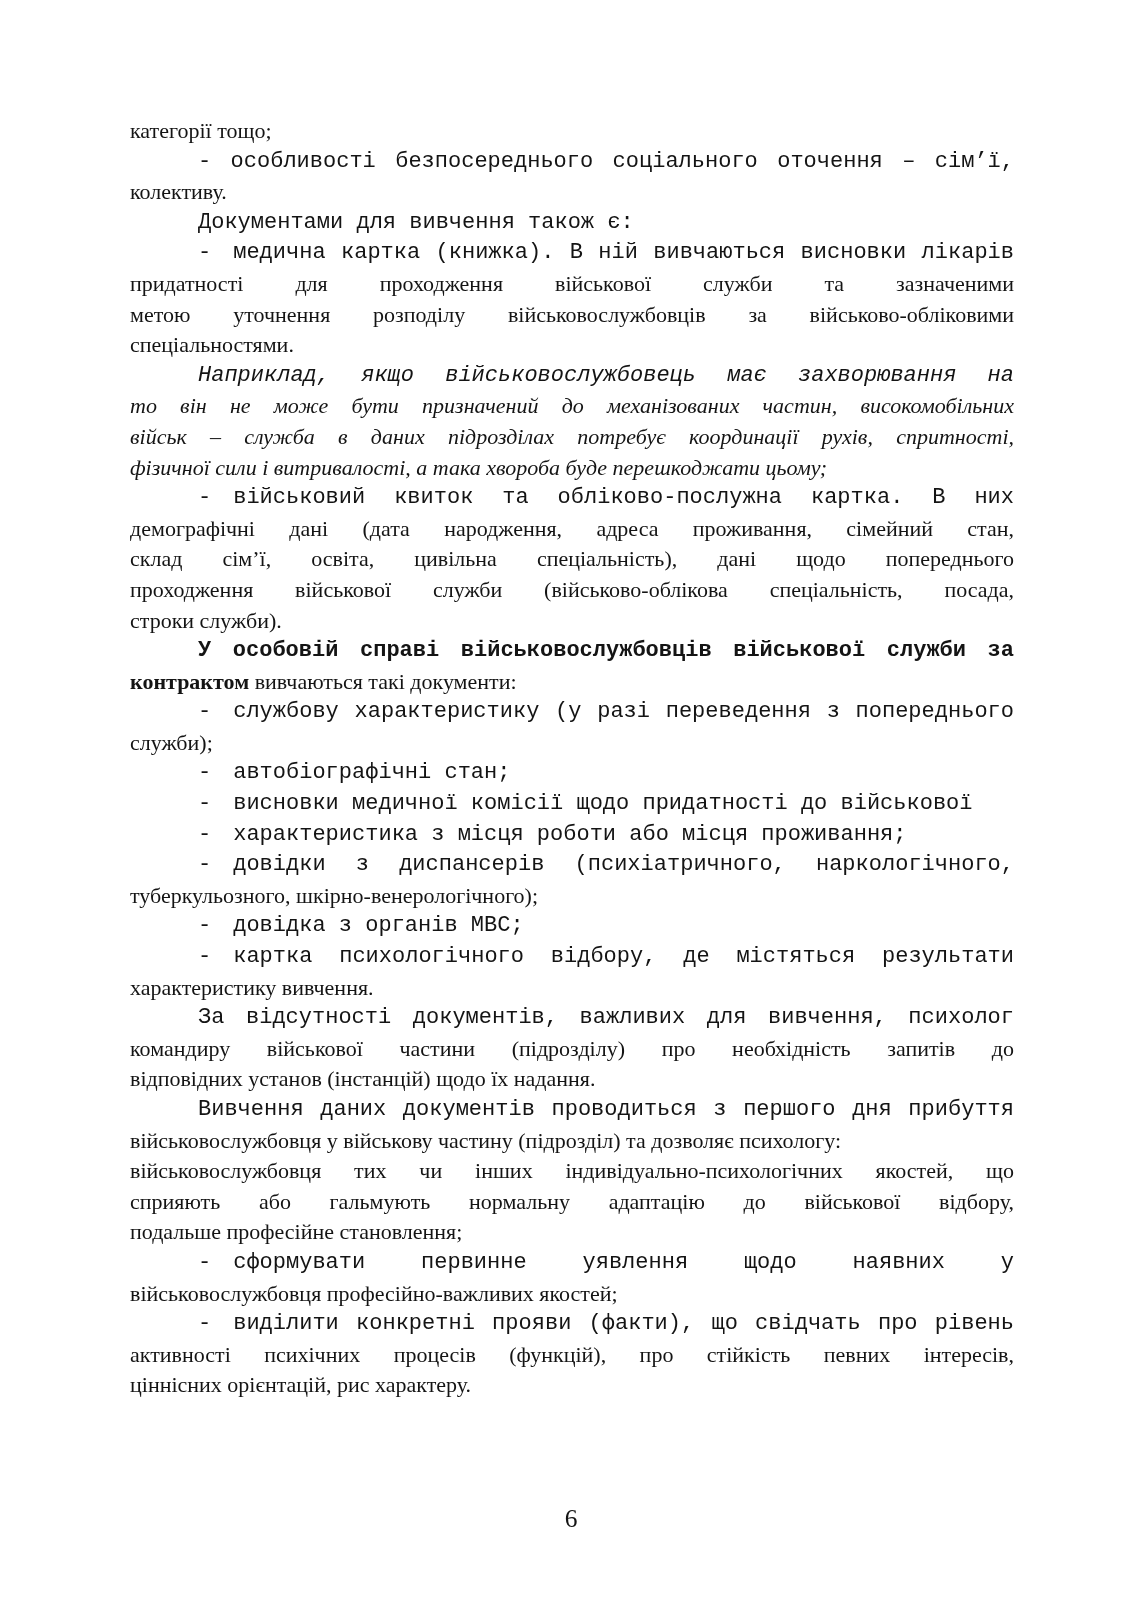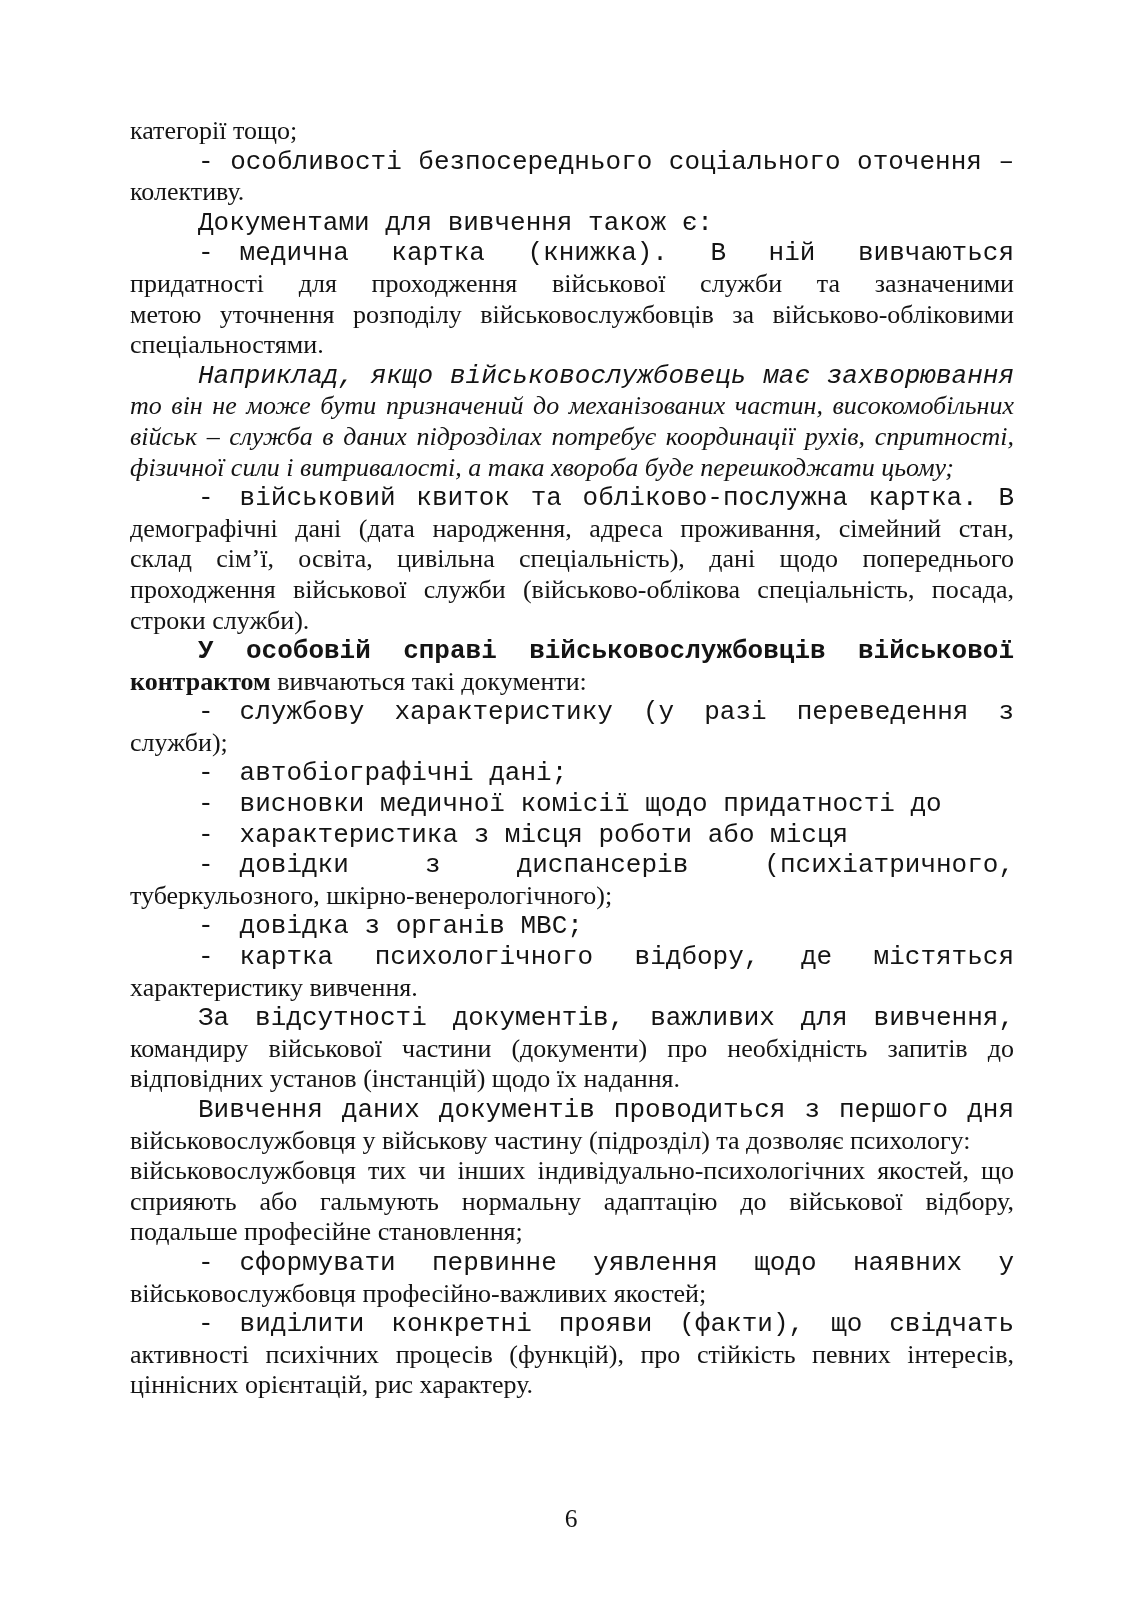--- a/index.html
+++ b/index.html
@@ -17,21 +17,21 @@
     overflow: hidden;
     margin: 0 auto;
   }
   .text-block {
     position: absolute;
     left: 130px;
     top: 116px;
     width: 884px;
   }
   .line {
-    font-size: 26px;
+    font-size: 22px;
     line-height: 30.6px;
     height: 30.6px;
     overflow: hidden;
     white-space: normal;
     text-align: left;
   }
   .line.just {
     text-align: justify;
     text-align-last: justify;
   }
@@ -70,30 +70,30 @@
       <div class="line"><span class="seg-i">фізичної сили і витривалості, а така хвороба буде перешкоджати цьому;</span></div>
       <div class="line just ind"><span class="">-  військовий квиток та обліково-послужна картка. В них вивчаються</span></div>
       <div class="line just"><span class="">демографічні дані (дата народження, адреса проживання, сімейний стан,</span></div>
       <div class="line just"><span class="">склад сім’ї, освіта, цивільна спеціальність), дані щодо попереднього</span></div>
       <div class="line just"><span class="">проходження військової служби (військово-облікова спеціальність, посада,</span></div>
       <div class="line"><span class="">строки служби).</span></div>
       <div class="line just ind"><span class="seg-b ">У особовій справі військовослужбовців військової служби за</span></div>
       <div class="line"><span class="seg-b ">контрактом</span><span class=""> вивчаються такі документи:</span></div>
       <div class="line just ind"><span class="">-  службову характеристику (у разі переведення з попереднього місця</span></div>
       <div class="line"><span class="">служби);</span></div>
-      <div class="line ind"><span class="">-  автобіографічні дані;</span></div>
+      <div class="line ind"><span class="">-  автобіографічні стан;</span></div>
       <div class="line ind"><span class="">-  висновки медичної комісії щодо придатності до військової служби;</span></div>
       <div class="line ind"><span class="">-  характеристика з місця роботи або місця проживання;</span></div>
       <div class="line just ind"><span class="">-  довідки з диспансерів (психіатричного, наркологічного,</span></div>
       <div class="line"><span class="">туберкульозного, шкірно-венерологічного);</span></div>
       <div class="line ind"><span class="">-  довідка з органів МВС;</span></div>
       <div class="line just ind"><span class="">-  картка психологічного відбору, де містяться результати</span></div>
       <div class="line"><span class="">характеристику вивчення.</span></div>
       <div class="line just ind"><span class="">За відсутності документів, важливих для вивчення, психолог доповідає</span></div>
-      <div class="line just"><span class="">командиру військової частини (документи) про необхідність запитів до</span></div>
+      <div class="line just"><span class="">командиру військової частини (підрозділу) про необхідність запитів до</span></div>
       <div class="line"><span class="">відповідних установ (інстанцій) щодо їх надання.</span></div>
       <div class="line just ind"><span class="">Вивчення даних документів проводиться з першого дня прибуття</span></div>
       <div class="line"><span class="">військовослужбовця у військову частину (підрозділ) та дозволяє психологу:</span></div>
       <div class="line just"><span class="">військовослужбовця тих чи інших індивідуально-психологічних якостей, що</span></div>
       <div class="line just"><span class="">сприяють або гальмують нормальну адаптацію до військової відбору,</span></div>
       <div class="line"><span class="">подальше професійне становлення;</span></div>
       <div class="line just ind"><span class="">-  сформувати первинне уявлення щодо наявних у</span></div>
       <div class="line"><span class="">військовослужбовця професійно-важливих якостей;</span></div>
       <div class="line just ind"><span class="">-  виділити конкретні прояви (факти), що свідчать про рівень</span></div>
       <div class="line just"><span class="">активності психічних процесів (функцій), про стійкість певних інтересів,</span></div>

